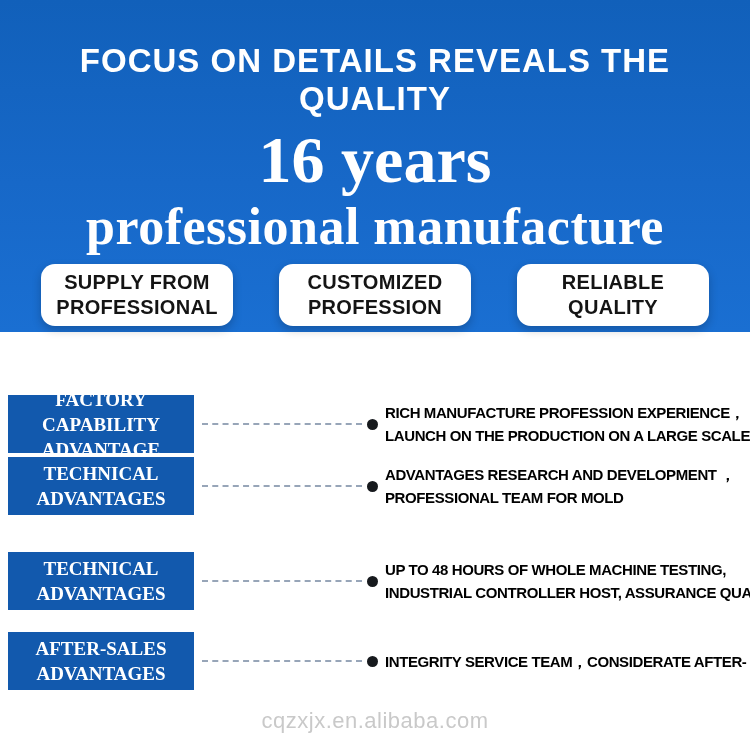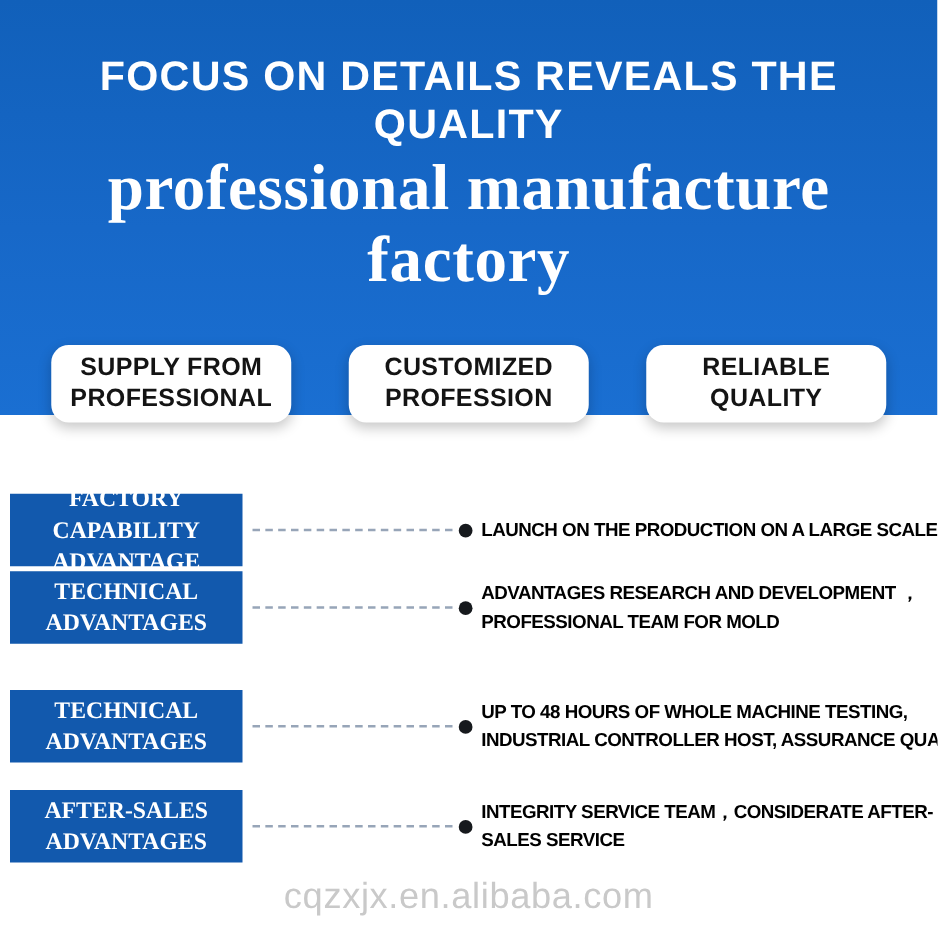--- a/index.html
+++ b/index.html
@@ -42,21 +42,21 @@
     font-weight: 700;
     font-size: 52px;
     line-height: 58px;
     color: #ffffff;
     letter-spacing: 0.5px;
   }
 
   
   .badges {
     position: absolute;
-    top: 276px; left: 0;
+    top: 264px; left: 0;
     width: 750px;
     display: flex;
     justify-content: center;
     gap: 46px;
   }
   .badge {
     background: #ffffff;
     border-radius: 14px;
     min-width: 192px;
     height: 62px;
@@ -132,32 +132,33 @@
   }
 
   
   .watermark {
     position: absolute;
     bottom: 16px;
     left: 0;
     width: 750px;
     text-align: center;
     color: #c9c9c9;
-    font-size: 29px;
+    font-size: 22px;
     font-weight: 500;
     letter-spacing: 0.5px;
   }
 </style>
 </head>
 <body>
 
 <div class="page">
 
   <div class="hero">
     <div class="hero-headline">FOCUS ON DETAILS REVEALS THE QUALITY</div>
+    <div class="hero-years">16 years</div>
     <div class="hero-subtitle">professional manufacture factory</div>
   </div>
 
   <div class="badges">
     <div class="badge">
       <div>SUPPLY FROM</div>
       <div>PROFESSIONAL</div>
     </div>
     <div class="badge">
       <div>CUSTOMIZED</div>
@@ -170,20 +171,21 @@
   </div>
 
   <div class="adv-row r1">
     <div class="adv-label">
       <div>FACTORY CAPABILITY</div>
       <div>ADVANTAGE</div>
     </div>
     <div class="adv-dash"></div>
     <div class="adv-bullet"></div>
     <div class="adv-desc">
+      <div>RICH MANUFACTURE PROFESSION EXPERIENCE，</div>
       <div>LAUNCH ON THE PRODUCTION  ON A LARGE SCALE</div>
     </div>
   </div>
 
   <div class="adv-row r2">
     <div class="adv-label">
       <div>TECHNICAL</div>
       <div>ADVANTAGES</div>
     </div>
     <div class="adv-dash"></div>
@@ -209,19 +211,18 @@
 
   <div class="adv-row r4">
     <div class="adv-label">
       <div>AFTER-SALES</div>
       <div>ADVANTAGES</div>
     </div>
     <div class="adv-dash"></div>
     <div class="adv-bullet"></div>
     <div class="adv-desc">
       <div>INTEGRITY SERVICE TEAM，CONSIDERATE AFTER-</div>
-      <div>SALES SERVICE</div>
     </div>
   </div>
 
   <div class="watermark">cqzxjx.en.alibaba.com</div>
 
 </div>
 
 </body></html>

